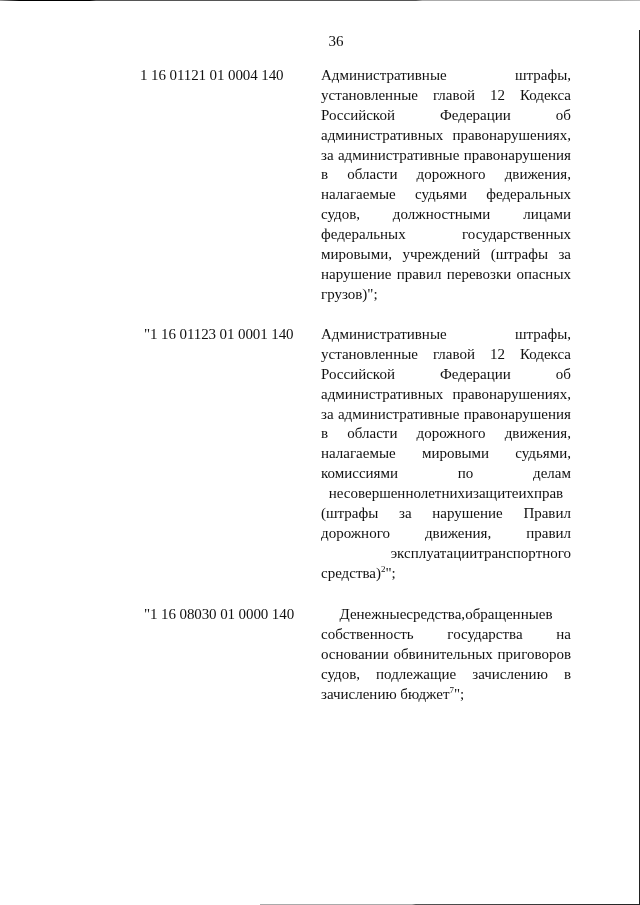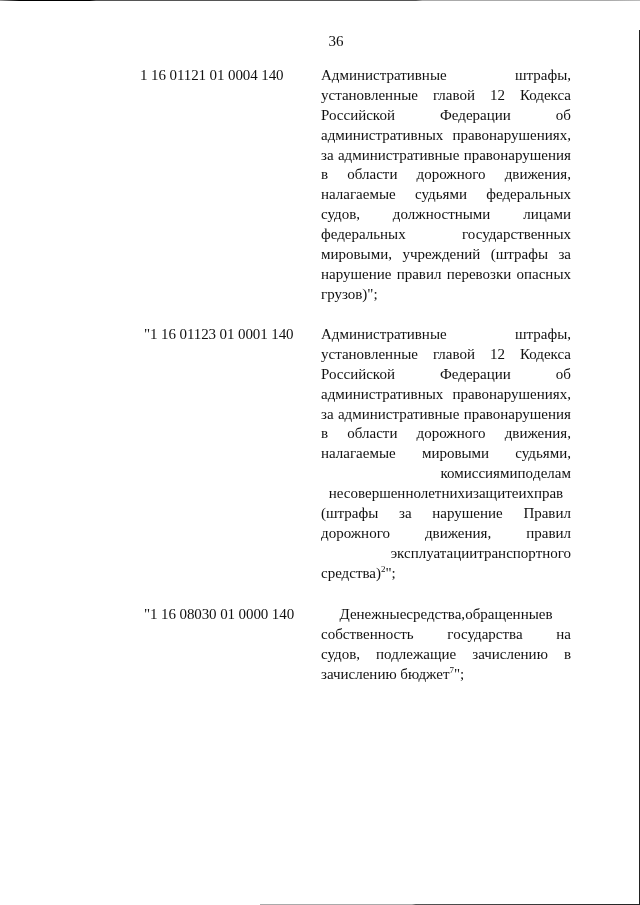--- a/index.html
+++ b/index.html
@@ -181,21 +181,21 @@
         <span>в</span>
         <span>области</span>
         <span>дорожного</span>
         <span>движения,</span>
       </span>
     <span class="desc-line" style="display: flex; justify-content: space-between;">
         <span>налагаемые</span>
         <span>мировыми</span>
         <span>судьями,</span>
       </span>
-    <span class="desc-line" style="display: flex; justify-content: flex-end;">
+    <span class="desc-line" style="display: flex; justify-content: space-between;">
         <span>комиссиями</span>
         <span>по</span>
         <span>делам</span>
       </span>
     <span class="desc-line" style="display: flex; justify-content: center;">
         <span>несовершеннолетних</span>
         <span>и</span>
         <span>защите</span>
         <span>их</span>
         <span>прав</span>
@@ -227,20 +227,25 @@
         <span>средства,</span>
         <span>обращенные</span>
         <span>в</span>
       </span>
     <span class="desc-line" style="display: flex; justify-content: space-between;">
         <span>собственность</span>
         <span>государства</span>
         <span>на</span>
       </span>
     <span class="desc-line" style="display: flex; justify-content: space-between;">
+        <span>основании</span>
+        <span>обвинительных</span>
+        <span>приговоров</span>
+      </span>
+    <span class="desc-line" style="display: flex; justify-content: space-between;">
         <span>судов,</span>
         <span>подлежащие</span>
         <span>зачислению</span>
         <span>в</span>
       </span>
     <span class="desc-line last"><span>зачислению бюджет</span><sup>7</sup><span>";</span></span>
   </div>
 </div>
 
 </body></html>

